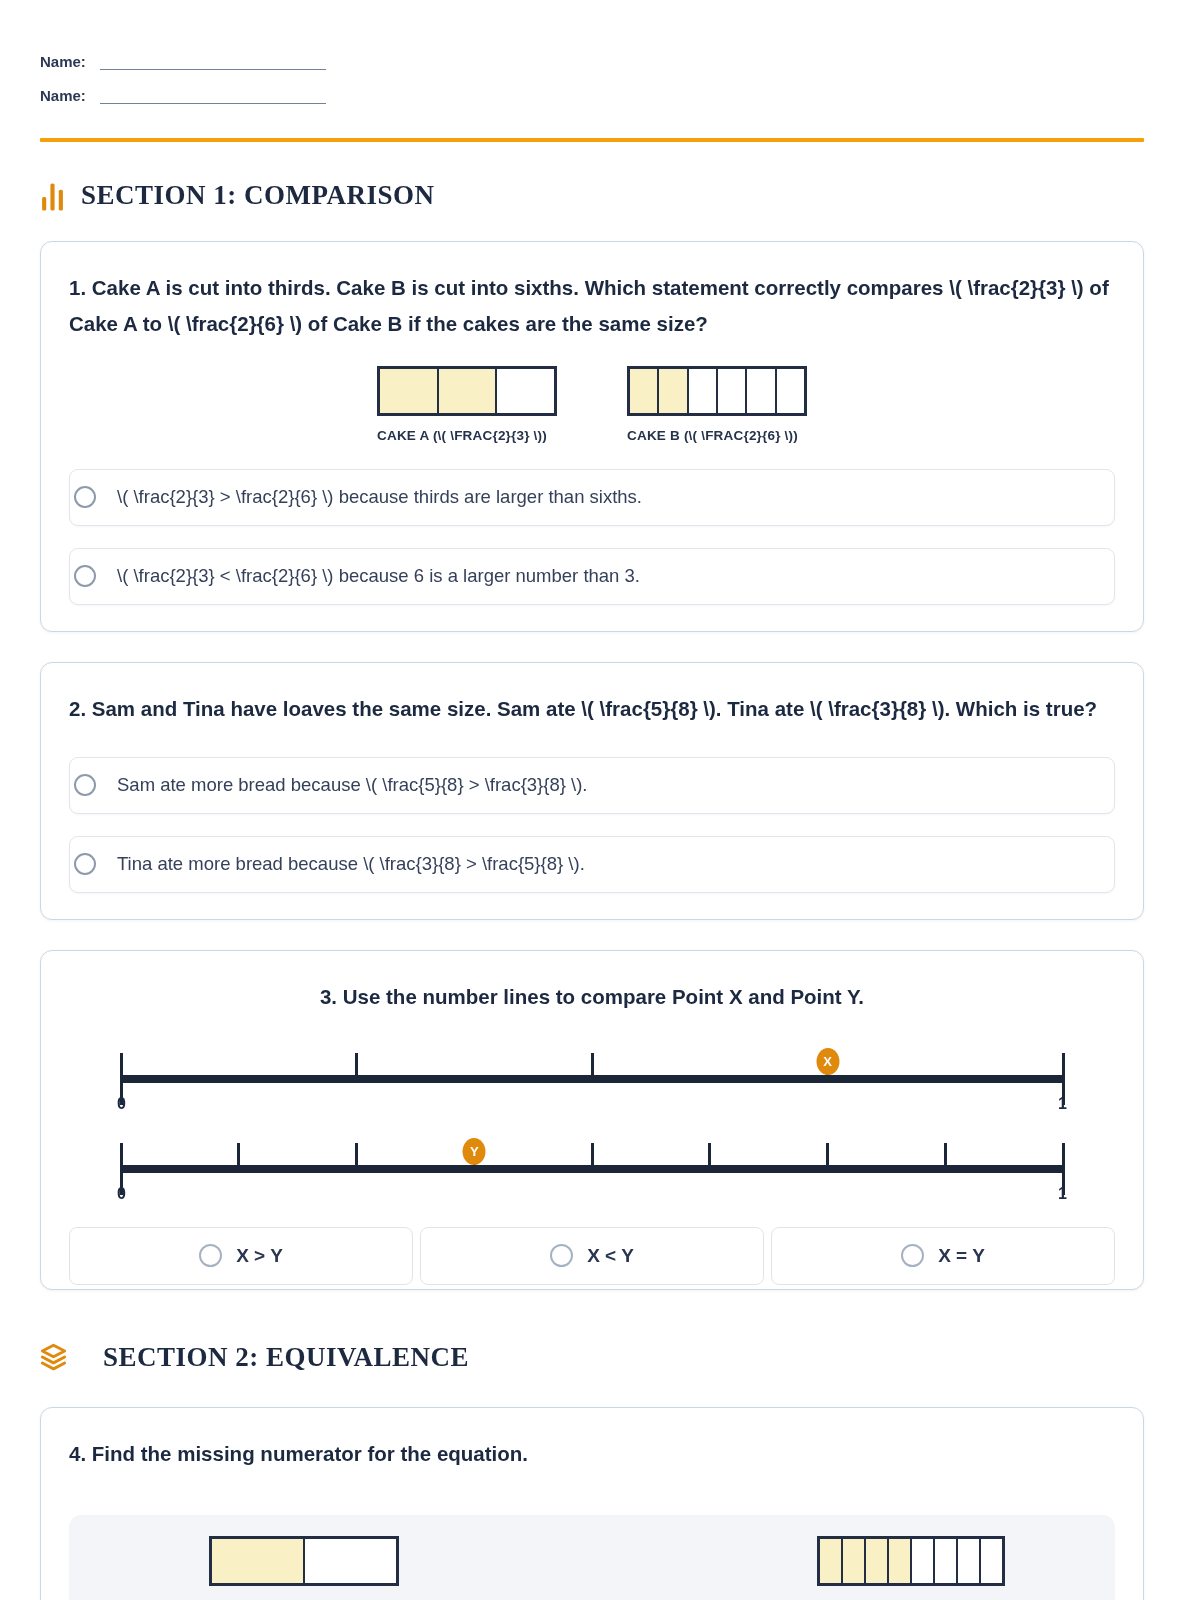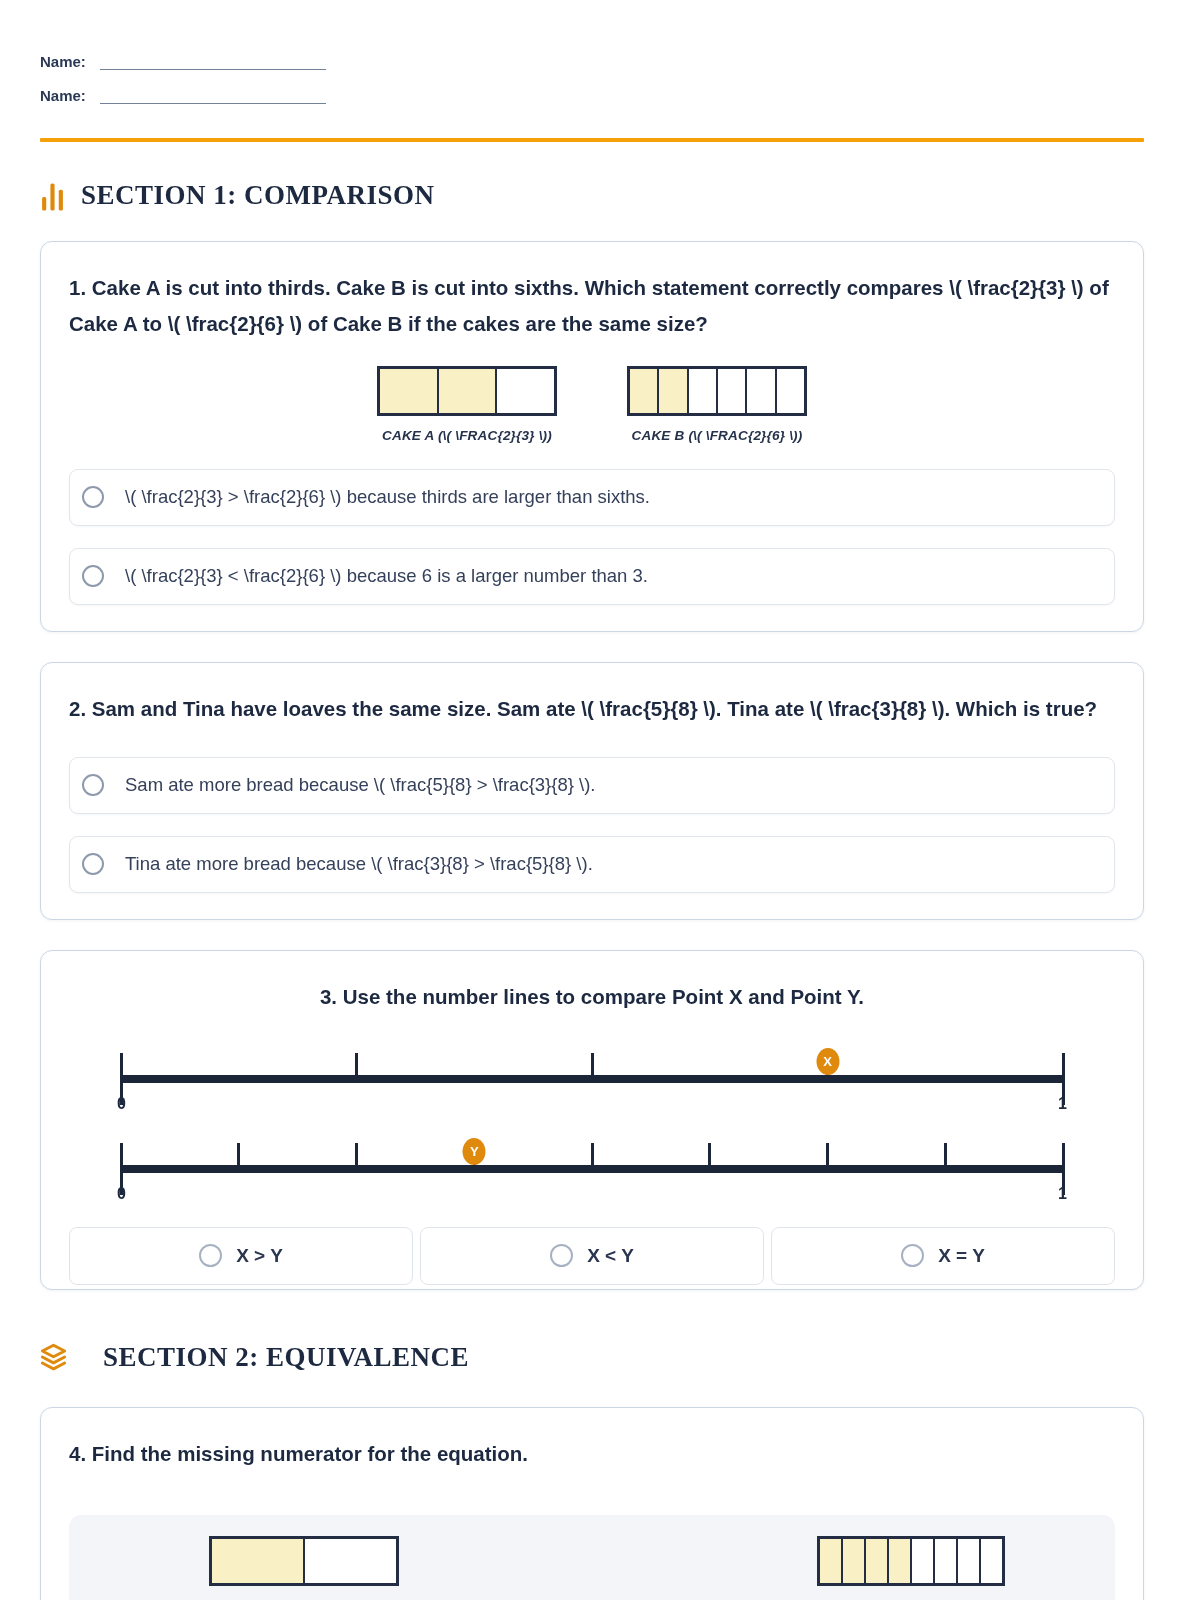--- a/index.html
+++ b/index.html
@@ -25,31 +25,31 @@
   .sec-icon { flex-shrink:0; display:block; }
 
   
   .card { margin-top:30px; background:#fff; border:1.5px solid #ccd7e5; border-radius:12px;
           padding:28px 28px 26px 28px; box-shadow:0 1px 3px rgba(25,45,75,0.06); }
   .prompt { font-size:20.5px; font-weight:700; line-height:1.75; color:#1c2940; }
   .prompt.center { text-align:center; }
 
   
   .diagram-row { display:flex; justify-content:center; align-items:flex-start; gap:70px; margin-top:24px; }
-  .diagram { text-align:center;font-style:italic; }
+  .diagram { text-align:left; }
   .fracbar { display:flex; height:50px; border:3px solid #232e45; background:#fff; }
   .fracbar .cell { flex:1; background:#fff; border-right:2.5px solid #232e45; }
   .fracbar .cell:last-child { border-right:none; }
   .fracbar .cell.shaded { background:#faf0c6; }
   .w180 { width:180px; }
   .fig-label { margin-top:12px; font-size:13.5px; font-weight:700; color:#25324b; letter-spacing:0.2px; }
 
   
   .options { margin-top:26px; }
-  .option { display:flex; align-items:center; gap:21px; height:57px; padding:0 12px;
+  .option { display:flex; align-items:center; gap:21px; height:57px; padding:0 4px;
             border:1.5px solid #e1e6ed; border-radius:9px; background:#fff; margin-top:22px;
             box-shadow:0 1px 2px rgba(25,45,75,0.04); }
   .radio { width:22px; height:22px; border-radius:50%; border:2.5px solid #8e9aac; flex-shrink:0; background:#fff; }
   .option-text { font-size:18.5px; color:#35415a; }
 
   
   .numline { position:relative; height:80px; margin:26px 52px 0 52px; }
   .numline.second { margin-top:10px; }
   .nl-bar { position:absolute; left:0; right:0; top:34px; height:8px; background:#1b2638; }
   .nl-tick { position:absolute; width:3px; background:#1b2638; }

